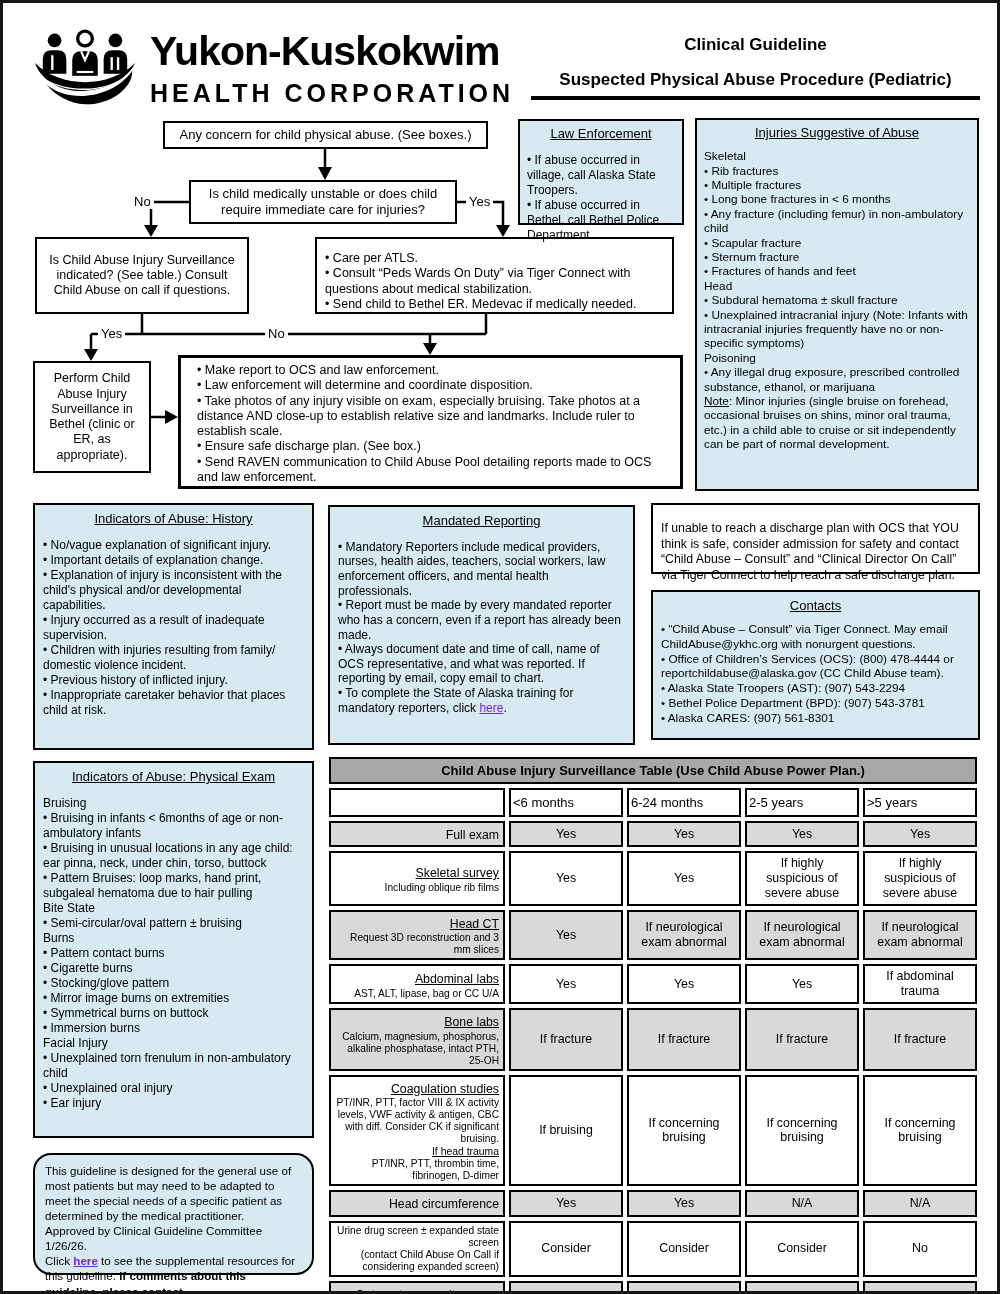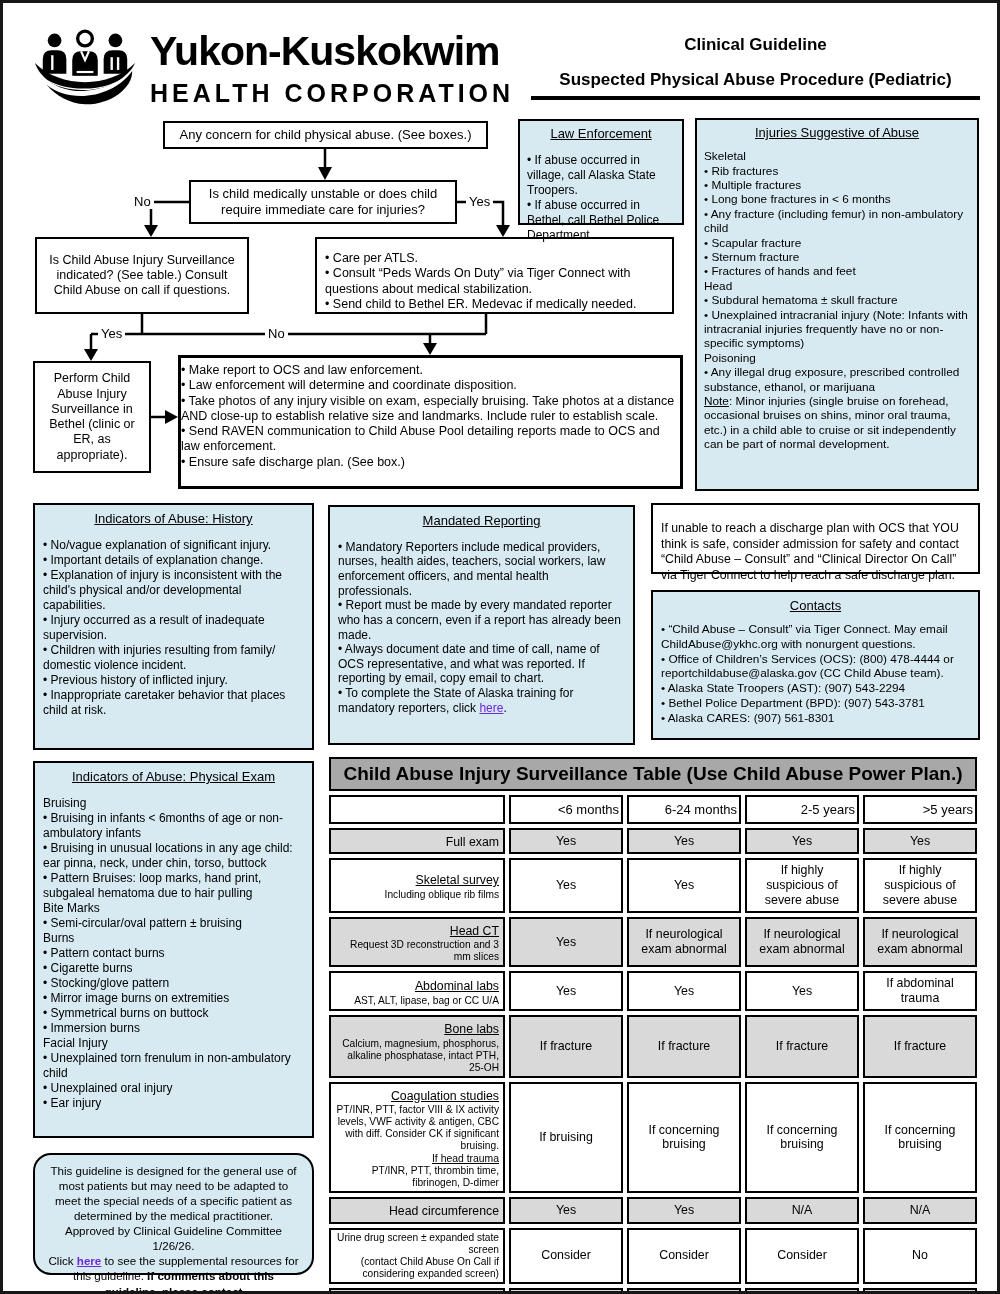--- a/index.html
+++ b/index.html
@@ -24,29 +24,29 @@
   .flowlabel{position:absolute;background:#fff;font-size:13px;padding:0 3px;z-index:3}
 
   
   .bbox{position:absolute;background:#d7e9f1;border:2px solid #000;font-size:12px;line-height:1.25;padding:6px 8px;z-index:2}
   .bbox .btitle{text-align:center;text-decoration:underline;font-size:13px;margin-bottom:11px}
   .li{margin:0}
   .tight{line-height:1.22;font-size:11.8px}
   .wbox{background:#fff}
   .u{text-decoration:underline}
   .link{color:#6d28d9;text-decoration:underline;cursor:pointer}
-  .round{border-radius:18px;text-align:center;font-size:11.6px;line-height:1.3;padding:8px 10px}
+  .round{border-radius:18px;text-align:left;font-size:11.6px;line-height:1.3;padding:8px 10px}
   .round b{font-weight:bold}
 
   
   table.surv{position:absolute;left:322px;top:750px;width:656px;z-index:2;border-collapse:separate;border-spacing:4px;table-layout:fixed}
   .surv th,.surv td{border:2px solid #000;vertical-align:middle}
-  .surv .titlebar{background:#a8a8a8;font-size:19px;font-weight:bold;text-align:center;padding:4px 2px}
+  .surv .titlebar{background:#a8a8a8;font-size:13px;font-weight:bold;text-align:center;padding:4px 2px}
   .surv .corner{background:#fff}
-  .surv .colh{background:#fff;font-weight:normal;font-size:13px;text-align:right;padding:5px 2px}
+  .surv .colh{background:#fff;font-weight:normal;font-size:13px;text-align:left;padding:5px 2px}
   .surv td{font-size:12.4px;text-align:center;padding:3px 4px;line-height:1.2}
   .surv tbody tr:nth-child(odd) th,.surv tbody tr:nth-child(odd) td{background:#d9d9d9}
   .surv tbody tr:nth-child(even) th,.surv tbody tr:nth-child(even) td{background:#fff}
   .rowhead{font-weight:normal;text-align:right;padding:2px 4px;line-height:1.15}
   .rowhead .lu{text-decoration:underline;font-size:12.3px}
   .rowhead .lb{font-size:12.3px}
   .rowhead .ism{font-size:9.8px;margin-left:2px}
   .rowhead .sub{font-size:10.2px;line-height:1.18}
   .rowhead .lu2{font-size:10.4px;text-decoration:underline;margin-top:1px}
   .rowhead > :empty{display:none}
@@ -116,26 +116,26 @@
   <div class="fbox fcenter" style="left:32px;top:234px;width:214px;height:77px">Is Child Abuse Injury Surveillance indicated? (See table.) Consult Child Abuse on call if questions.</div>
 
   <div class="fbox" style="left:312px;top:234px;width:359px;height:77px;padding:12px 8px">
       <div class="li">• Care per ATLS.</div>
       <div class="li">• Consult “Peds Wards On Duty” via Tiger Connect with questions about medical stabilization.</div>
       <div class="li">• Send child to Bethel ER. Medevac if medically needed.</div>
     </div>
 
   <div class="fbox fcenter" style="left:30px;top:358px;width:118px;height:112px">Perform Child Abuse Injury Surveillance in Bethel (clinic or ER, as appropriate).</div>
 
-  <div class="fbox" style="left:175px;top:352px;width:505px;height:134px;border-width:3px;padding:5px 0">
+  <div class="fbox" style="left:175px;top:352px;width:505px;height:134px;border-width:3px;padding:5px 16px">
       <div class="li">• Make report to OCS and law enforcement.</div>
       <div class="li">• Law enforcement will determine and coordinate disposition.</div>
       <div class="li">• Take photos of any injury visible on exam, especially bruising. Take photos at a distance AND close-up to establish relative size and landmarks. Include ruler to establish scale.</div>
+      <div class="li">• Ensure safe discharge plan. (See box.)</div>
       <div class="li">• Send RAVEN communication to Child Abuse Pool detailing reports made to OCS and law enforcement.</div>
-      <div class="li">• Ensure safe discharge plan. (See box.)</div>
     </div>
 
   <div class="bbox" style="left:515px;top:116px;width:166px;height:106px;padding:5px 7px">
     <div class="btitle">Law Enforcement</div>
     <div>
         <div class="li">• If abuse occurred in village, call Alaska State Troopers.</div>
         <div class="li">• If abuse occurred in Bethel, call Bethel Police Department.</div>
       </div>
   </div>
 
@@ -195,21 +195,21 @@
       </div>
   </div>
 
   <div class="bbox" style="left:30px;top:758px;width:281px;height:377px">
     <div class="btitle">Indicators of Abuse: Physical Exam</div>
     <div>
         <div class="li">Bruising</div>
         <div class="li">• Bruising in infants &lt; 6months of age or non-ambulatory infants</div>
         <div class="li">• Bruising in unusual locations in any age child: ear pinna, neck, under chin, torso, buttock</div>
         <div class="li">• Pattern Bruises: loop marks, hand print, subgaleal hematoma due to hair pulling</div>
-        <div class="li">Bite Marks</div>
+        <div class="li">Bite State</div>
         <div class="li">• Semi-circular/oval pattern ± bruising</div>
         <div class="li">Burns</div>
         <div class="li">• Pattern contact burns</div>
         <div class="li">• Cigarette burns</div>
         <div class="li">• Stocking/glove pattern</div>
         <div class="li">• Mirror image burns on extremities</div>
         <div class="li">• Symmetrical burns on buttock</div>
         <div class="li">• Immersion burns</div>
         <div class="li">Facial Injury</div>
         <div class="li">• Unexplained torn frenulum in non-ambulatory child</div>

